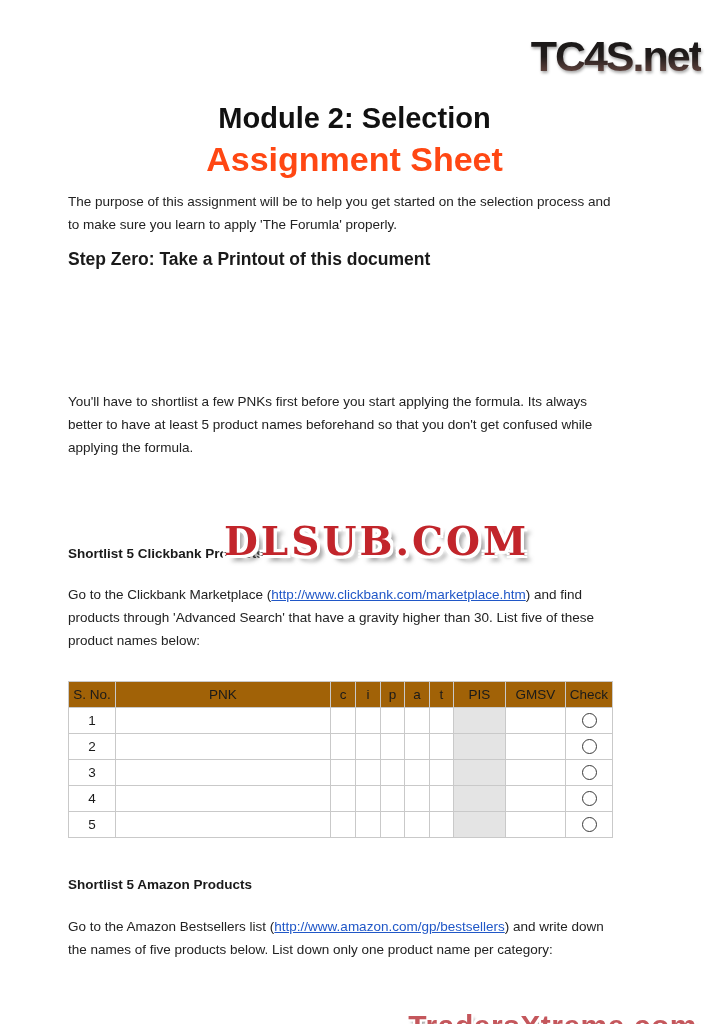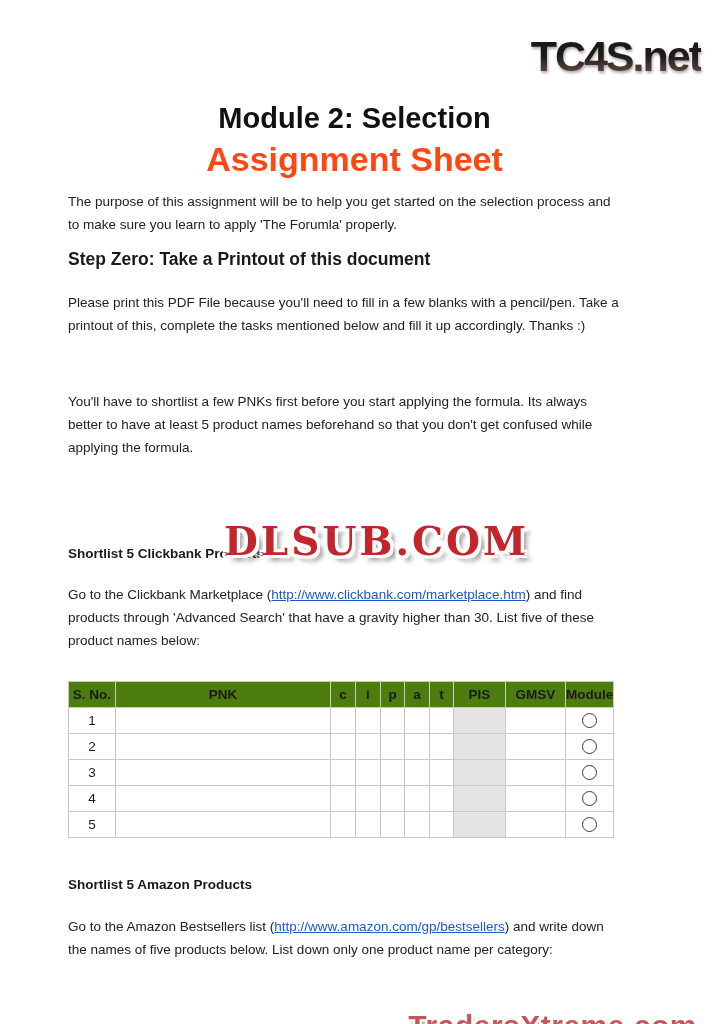--- a/index.html
+++ b/index.html
@@ -76,21 +76,21 @@
   .assignment-table {
     position:absolute; left:68px; top:649px;
     border-collapse:collapse; table-layout:fixed;
   }
   .assignment-table th, .assignment-table td {
     border:1px solid #c9c9c9;
     height:26px; padding:0;
     font-size:13.5px; text-align:center; vertical-align:middle;
     color:#1a1a1a;
   }
-  .assignment-table thead th { background:#4d7c0f; font-weight:bold; }
+  .assignment-table thead th { background:#a16207; font-weight:normal; }
   .assignment-table td.pis-cell { background:#e4e4e4; }
   .radio {
     display:inline-block; width:15px; height:15px;
     border:1.3px solid #3a3a3a; border-radius:50%;
     background:#fff; vertical-align:middle;
   }
 
   .footer-logo {
     position:absolute; top:977px; right:12px;
     font-family:"Liberation Sans", sans-serif;
@@ -109,22 +109,20 @@
 
   <div class="tc4s-logo">TC4S.net</div>
 
   <div class="doc-title">Module 2: Selection</div>
   <div class="doc-subtitle">Assignment Sheet</div>
 
   <p class="body-text p-intro">The purpose of this assignment will be to help you get started on the selection process and
 to make sure you learn to apply 'The Forumla' properly.</p>
 
   <h3 class="step-heading h-step0">Step Zero: Take a Printout of this document</h3>
-  <p class="body-text p-step0">Please print this PDF File because you'll need to fill in a few blanks with a pencil/pen. Take a
-printout of this, complete the tasks mentioned below and fill it up accordingly. Thanks :)</p>
 
   <p class="body-text p-step1a">You'll have to shortlist a few PNKs first before you start applying the formula. Its always
 better to have at least 5 product names beforehand so that you don't get confused while
 applying the formula.</p>
 
   <h4 class="sub-heading h-click">Shortlist 5 Clickbank Products</h4>
   <div class="watermark">DLSUB.COM</div>
 
   <p class="body-text p-click"><span>Go to the Clickbank Marketplace (</span><a class="doc-link" href="#">http://www.clickbank.com/marketplace.htm</a><span>) and find
 products through 'Advanced Search' that have a gravity higher than 30. List five of these
@@ -147,21 +145,21 @@
       <tr>
         <th>S. No.</th>
         <th>PNK</th>
         <th>c</th>
         <th>i</th>
         <th>p</th>
         <th>a</th>
         <th>t</th>
         <th>PIS</th>
         <th>GMSV</th>
-        <th>Module</th>
+        <th>Check</th>
       </tr>
     </thead>
     <tbody>
       <tr>
         <td>1</td>
         <td></td>
         <td></td>
         <td></td>
         <td></td>
         <td></td>

